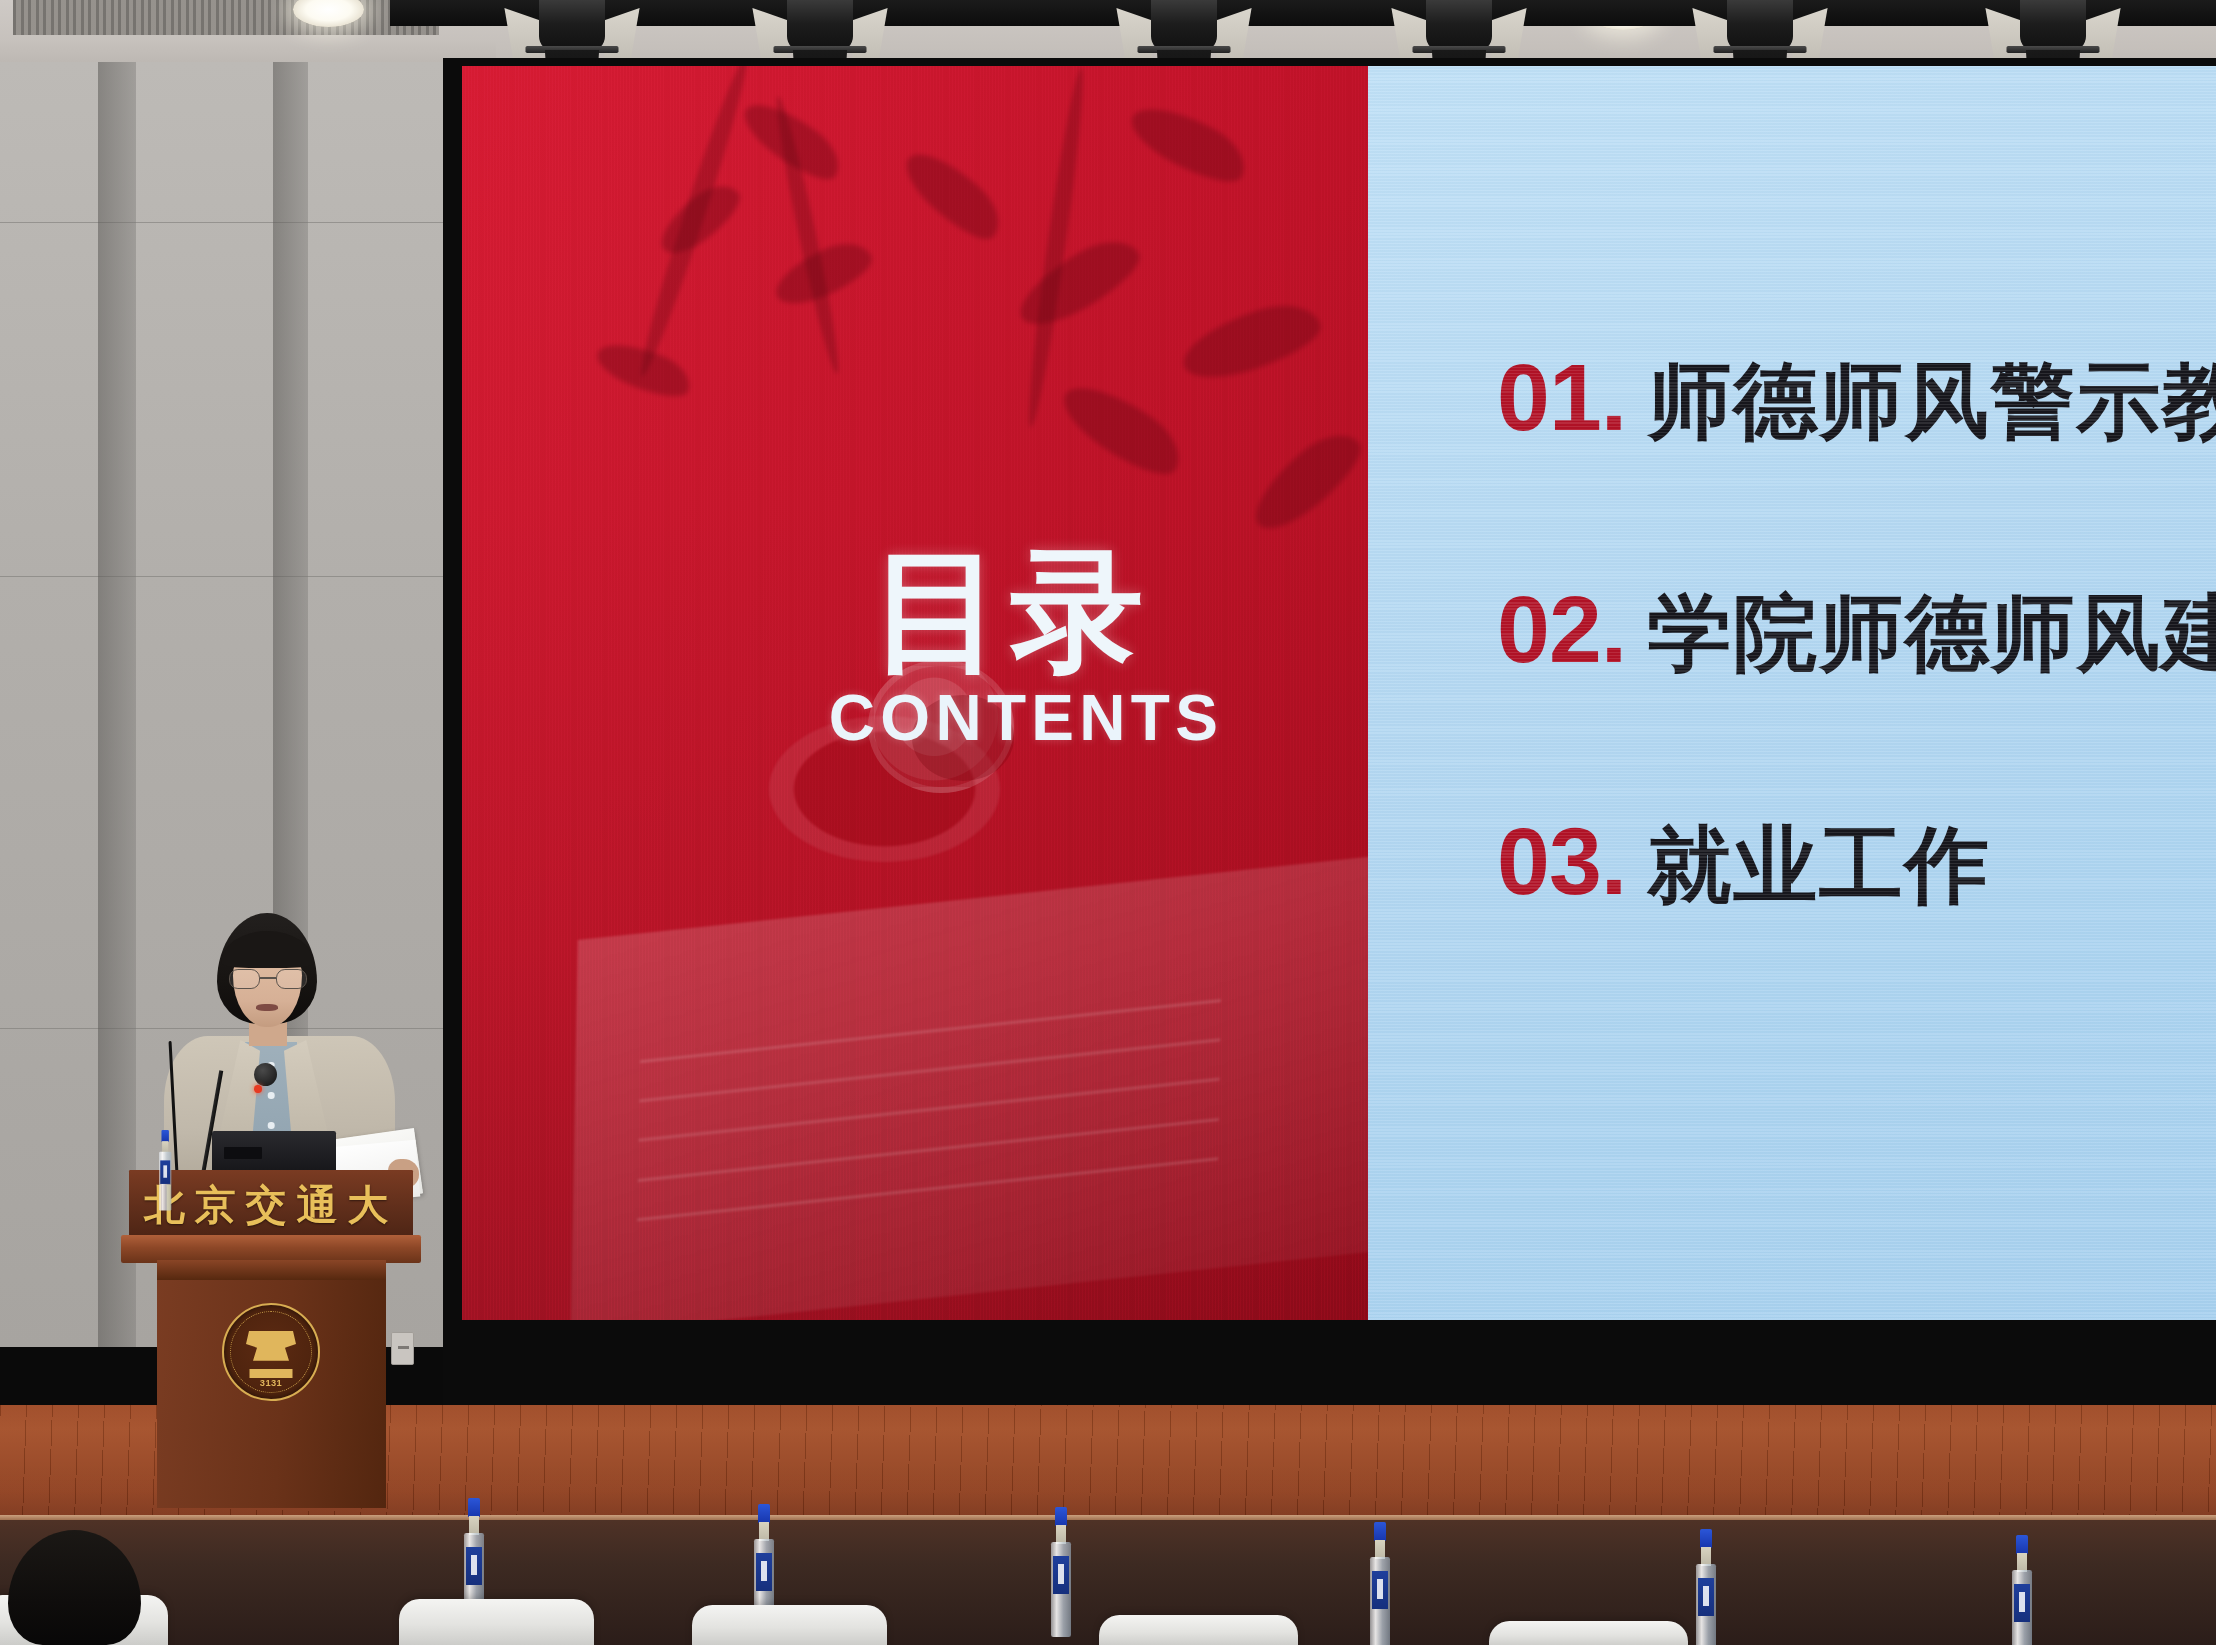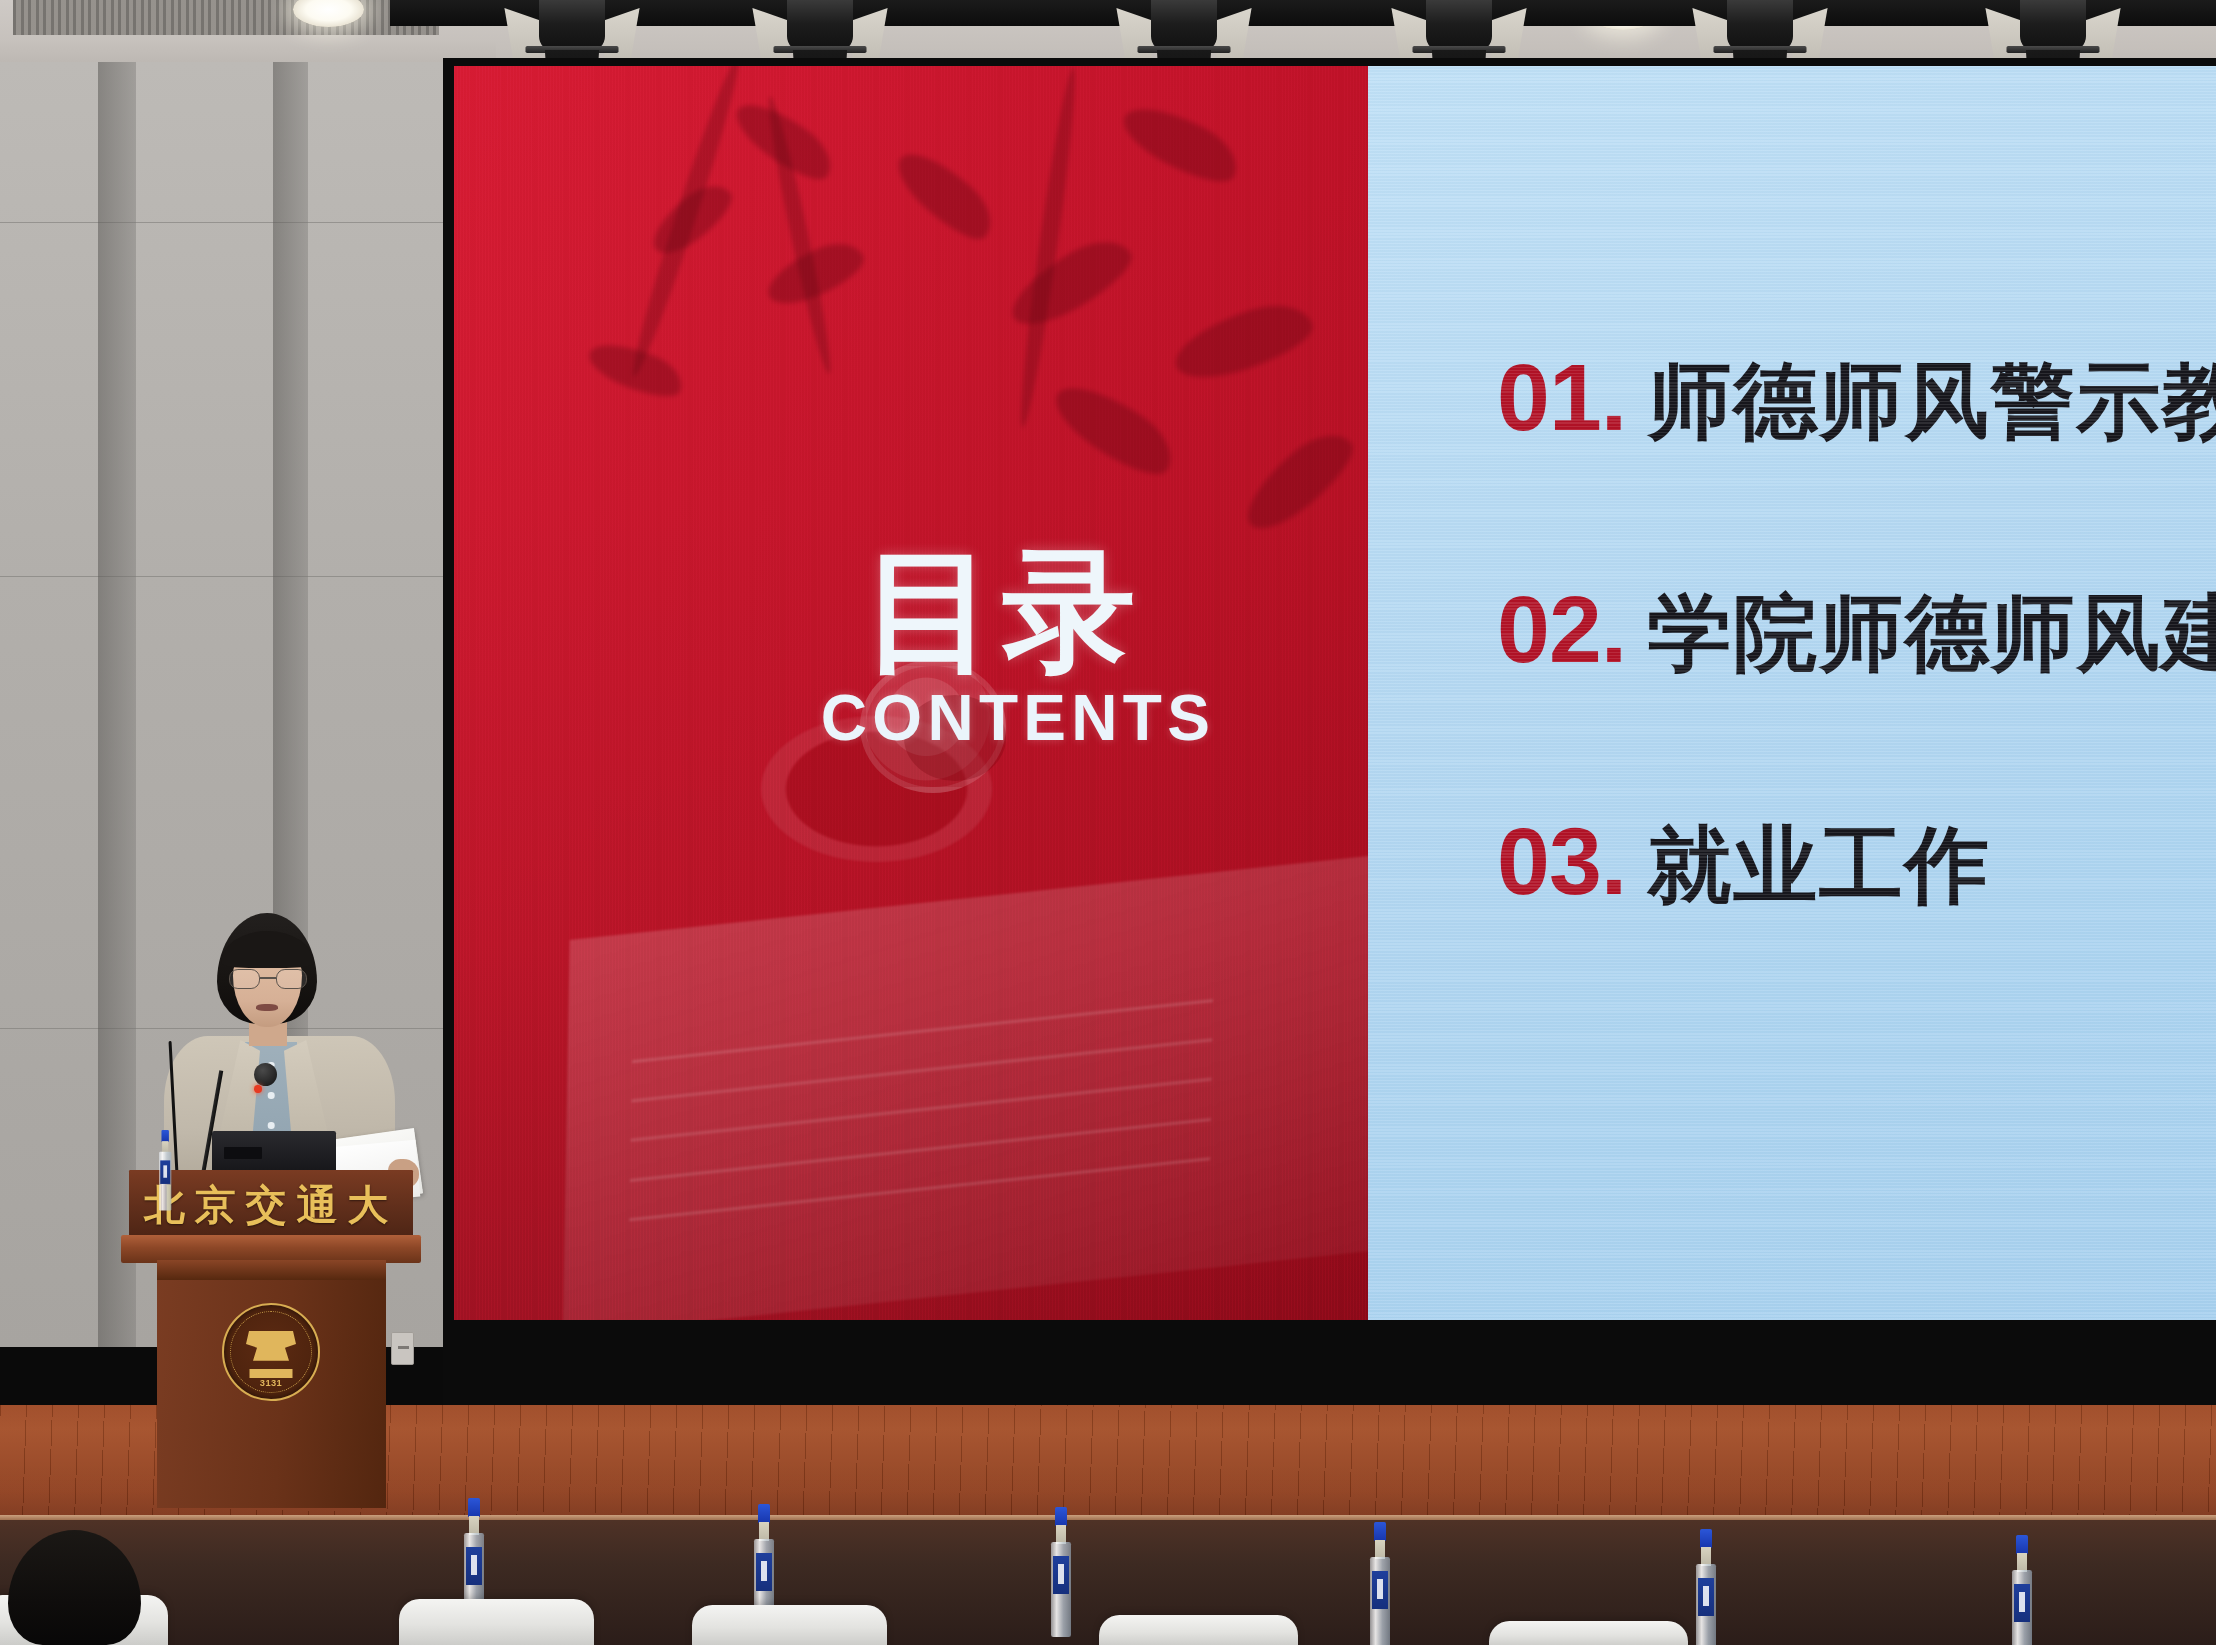--- a/index.html
+++ b/index.html
@@ -89,21 +89,21 @@
     width: 2026px; height: 1348px;
     background: #0b0b0b;
   }
   .screen {
     position: absolute; left: 450px; top: 66px;
     width: 2018px; height: 1254px; overflow: hidden;
   }
 
   
   .panel-red {
-    position: absolute; left: 4px; top: 0; width: 1097px; height: 100%;
+    position: absolute; left: 12px; top: 0; width: 1097px; height: 100%;
     background:
       linear-gradient(105deg, rgba(255,255,255,.05) 0%, rgba(0,0,0,.16) 100%),
       linear-gradient(180deg, #d6102a 0%, #cf0f27 35%, #c00d22 70%, #a70a1c 100%);
     overflow: hidden;
   }
   .red-grain {
     position: absolute; inset: 0;
     background: repeating-linear-gradient(90deg,
       rgba(255,255,255,.045) 0px, rgba(255,255,255,.045) 0.9px,
       rgba(0,0,0,.05) 0.9px, rgba(0,0,0,.05) 3.1px);

